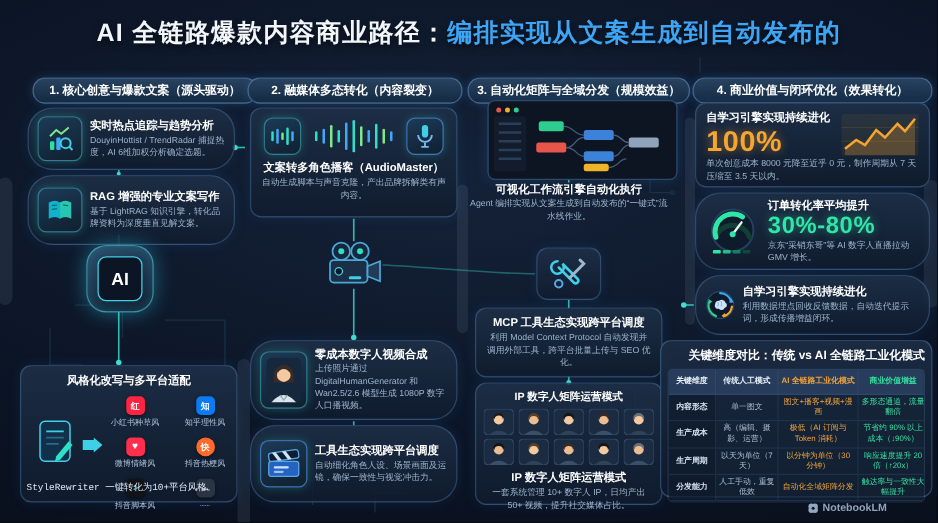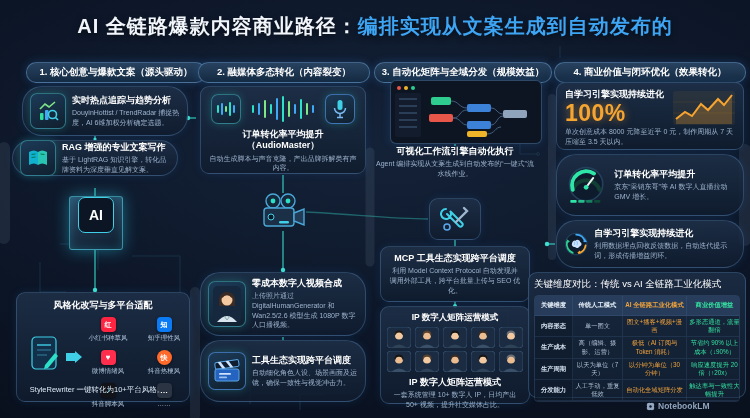--- a/index.html
+++ b/index.html
@@ -16,43 +16,43 @@
   .card{position:absolute;background:linear-gradient(180deg,rgba(30,48,72,.88),rgba(16,28,46,.88));
     border:1px solid rgba(110,170,230,.28);border-radius:9px;box-shadow:0 0 10px rgba(40,130,220,.12);
     box-sizing:border-box;}
   .row{display:flex;align-items:center;gap:6px;padding:6px 7px;border-radius:20px;}
   .iconbox{flex:0 0 auto;width:34px;height:34px;border-radius:7px;display:flex;align-items:center;justify-content:center;
     background:linear-gradient(160deg,#1c3a57,#10202f);border:1px solid rgba(80,210,220,.45);box-shadow:0 0 8px rgba(45,220,200,.25);}
   .ctitle{font-size:9px;font-weight:bold;color:#fff;line-height:1.25;}
   .cdesc{font-size:7px;color:#9db4cd;line-height:1.4;margin-top:2px;}
   .center{text-align:center;}
   
-  .chip{position:absolute;left:69px;top:196px;width:52px;height:52px;border-radius:3px;
+  .chip{position:absolute;left:69px;top:196px;width:52px;height:52px;border-radius:16px;
     background:linear-gradient(160deg,#2a4a66,#101d2e);border:1px solid rgba(80,210,230,.6);
     box-shadow:0 0 16px rgba(45,200,230,.45), inset 0 0 10px rgba(45,200,230,.25);
-    display:flex;align-items:flex-start;justify-content:center;}
+    display:flex;align-items:center;justify-content:center;}
   .chip .inner{width:34px;height:34px;border-radius:7px;background:#0b1523;border:1px solid #3fd0e8;
     color:#fff;font-weight:bold;font-size:14px;display:flex;align-items:center;justify-content:center;}
   
   .pgrid{display:flex;flex-direction:column;gap:7px;}
   .prow{display:flex;gap:6px;}
   .pitem{width:50px;display:flex;flex-direction:column;align-items:center;gap:2px;}
   .pbadge{width:15px;height:15px;border-radius:4px;color:#fff;font-size:8px;font-weight:bold;
     display:flex;align-items:center;justify-content:center;box-shadow:0 1px 3px rgba(0,0,0,.5);}
   .plabel{font-size:6.5px;color:#aec3da;white-space:nowrap;}
   .sfoot{position:absolute;left:0;right:12px;bottom:6px;text-align:center;font-size:7.5px;color:#dce9f6;}
   
   .bigval{font-weight:bold;letter-spacing:.5px;line-height:1;}
   .orange{color:#f7a531;text-shadow:0 0 8px rgba(247,165,49,.5);}
   .green{color:#2ee6a8;text-shadow:0 0 8px rgba(46,230,168,.5);}
   
   .tbl{position:absolute;left:528px;top:272px;width:218px;height:126px;border-radius:9px;
     background:linear-gradient(180deg,rgba(28,45,68,.92),rgba(14,25,42,.92));
     border:1px solid rgba(110,170,230,.3);box-sizing:border-box;padding:5px 5px 4px;}
-  .tbl-title{font-size:9.5px;font-weight:normal;color:#fff;text-align:left;margin-bottom:4px;white-space:nowrap;}
+  .tbl-title{font-size:9.5px;font-weight:bold;color:#fff;text-align:right;margin-bottom:4px;white-space:nowrap;}
   .grid{display:grid;grid-template-columns:38px 50px 64px 56px;border:1px solid rgba(90,130,180,.25);border-radius:4px;overflow:hidden;}
   .cell{border-right:1px solid rgba(90,130,180,.18);border-bottom:1px solid rgba(90,130,180,.18);
     font-size:6.3px;line-height:1.3;display:flex;align-items:center;justify-content:center;text-align:center;
     padding:2px 2px;color:#aebfd4;background:rgba(22,36,56,.6);min-height:15px;}
   .cell.h{background:rgba(52,80,116,.55);color:#e8f1fa;font-weight:bold;}
   .cell.dim{background:rgba(16,28,46,.7);color:#d6e4f2;font-weight:bold;}
   .cell.c-ai{color:#f0a23c;}
   .cell.c-gain{color:#35e0a0;}
   .brand{position:absolute;left:646px;top:401px;display:flex;align-items:center;gap:3px;
     font-size:8.5px;color:#8fa3bd;font-weight:bold;}
@@ -129,41 +129,41 @@
         <circle cx="16.5" cy="15.5" r="4" stroke="#3fd0e8" stroke-width="1.6" fill="none"></circle>
         <line x1="19.5" y1="18.5" x2="22" y2="21" stroke="#3fd0e8" stroke-width="1.6"></line>
       </svg>
     </div>
     <div>
       <div class="ctitle">实时热点追踪与趋势分析</div>
       <div class="cdesc">DouyinHottist / TrendRadar 捕捉热度，AI 6维加权分析确定选题。</div>
     </div>
   </div>
 
-  <div class="card row" style="left:12px;top:140px;width:166px;height:36px;">
+  <div class="card row" style="left:22px;top:140px;width:166px;height:56px;">
     <div class="iconbox">
       <svg width="24" height="24" viewBox="0 0 24 24" fill="none">
         <path d="M3,6 Q8,3 12,6 V19 Q8,16 3,19 Z" fill="#0fc8e8" opacity=".85"></path>
         <path d="M21,6 Q16,3 12,6 V19 Q16,16 21,19 Z" fill="#2de0c8" opacity=".85"></path>
         <line x1="5.5" y1="8.5" x2="9.5" y2="8" stroke="#063" stroke-width=".8"></line>
         <line x1="5.5" y1="11.5" x2="9.5" y2="11" stroke="#063" stroke-width=".8"></line>
         <line x1="14.5" y1="8" x2="18.5" y2="8.5" stroke="#063" stroke-width=".8"></line>
       </svg>
     </div>
     <div>
       <div class="ctitle">RAG 增强的专业文案写作</div>
       <div class="cdesc">基于 LightRAG 知识引擎，转化品牌资料为深度垂直见解文案。</div>
     </div>
   </div>
 
   <div class="chip">
     <div class="inner">AI</div>
   </div>
 
-  <div class="card" style="left:16px;top:292px;width:174px;height:110px;">
+  <div class="card" style="left:16px;top:292px;width:174px;height:110px;font-family:Liberation Mono, monospace;">
     <div class="ctitle center" style="margin-top:7px;">风格化改写与多平台适配</div>
     <div class="abs" style="left:12px;top:42px;">
       <svg width="32" height="38" viewBox="0 0 32 38" fill="none">
         <rect x="3" y="2" width="24" height="32" rx="4" fill="#123049" stroke="#3fd0e8" stroke-width="1.2"></rect>
         <line x1="8" y1="10" x2="22" y2="10" stroke="#3fd0e8" stroke-width="1.4"></line>
         <line x1="8" y1="15" x2="22" y2="15" stroke="#2a6a8a" stroke-width="1.4"></line>
         <line x1="8" y1="20" x2="18" y2="20" stroke="#2a6a8a" stroke-width="1.4"></line>
         <path d="M16,30 L26,18 L29,21 L19,33 L15,34 Z" fill="#2de0c8"></path>
       </svg>
     </div>
@@ -238,21 +238,21 @@
       <div class="iconbox" style="width:28px;height:28px;border-color:rgba(90,160,250,.6);">
         <svg width="16" height="20" viewBox="0 0 16 20">
           <rect x="5.5" y="1" width="5" height="10" rx="2.5" fill="#3fd0e8"></rect>
           <path d="M2.5,9 a5.5,5.5 0 0 0 11,0" stroke="#7bb8f0" stroke-width="1.5" fill="none"></path>
           <line x1="8" y1="15" x2="8" y2="18" stroke="#7bb8f0" stroke-width="1.5"></line>
           <line x1="5" y1="18.5" x2="11" y2="18.5" stroke="#7bb8f0" stroke-width="1.5"></line>
         </svg>
       </div>
     </div>
     <div class="center" style="padding:5px 8px 0;">
-      <div class="ctitle">订单转化率平均提升（AudioMaster）</div>
+      <div class="ctitle">文案转多角色播客（AudioMaster）</div>
       <div class="cdesc">自动生成脚本与声音克隆，产出品牌拆解类有声内容。</div>
     </div>
   </div>
 
   <div class="abs" style="left:259px;top:192px;">
     <svg width="48" height="40" viewBox="0 0 48 40">
       <circle cx="14" cy="9" r="7" fill="#16283c" stroke="#4aa8d8" stroke-width="1.4"></circle>
       <circle cx="29" cy="9" r="7" fill="#16283c" stroke="#4aa8d8" stroke-width="1.4"></circle>
       <circle cx="14" cy="9" r="2.4" fill="#2de0c8"></circle>
         <circle cx="29" cy="9" r="2.4" fill="#2de0c8"></circle>
@@ -439,20 +439,21 @@
       <circle cx="28" cy="28" r="3" fill="#2ee6a8"></circle>
       <g>
         <rect x="8" y="44" width="8" height="3.4" rx="1" fill="#2ee6a8"></rect>
           <rect x="18" y="44" width="8" height="3.4" rx="1" fill="#26bd8b"></rect>
         <rect x="28" y="44" width="8" height="3.4" rx="1" fill="#17805f"></rect>
           <rect x="38" y="44" width="8" height="3.4" rx="1" fill="#0e4a38"></rect>
       </g>
     </svg>
     <div>
       <div class="ctitle">订单转化率平均提升</div>
+      <div class="bigval green" style="font-size:19px;margin-top:1px;">30%-80%</div>
       <div class="cdesc">京东“采销东哥”等 AI 数字人直播拉动 GMV 增长。</div>
     </div>
   </div>
 
   <div class="card row" style="left:556px;top:220px;width:188px;height:48px;">
     <svg width="36" height="36" viewBox="0 0 36 36">
       <circle cx="18" cy="18" r="16" fill="#0e1b2c" stroke="#23405c" stroke-width="1.5"></circle>
       <path d="M18,4 A14,14 0 0 1 31,14" fill="none" stroke="#3fa9f5" stroke-width="2.6" stroke-linecap="round"></path>
       <path d="M32,20 A14,14 0 0 1 22,31.4" fill="none" stroke="#f7a531" stroke-width="2.6" stroke-linecap="round"></path>
       <path d="M13,31.2 A14,14 0 0 1 4.4,15" fill="none" stroke="#2ecc8f" stroke-width="2.6" stroke-linecap="round"></path>

